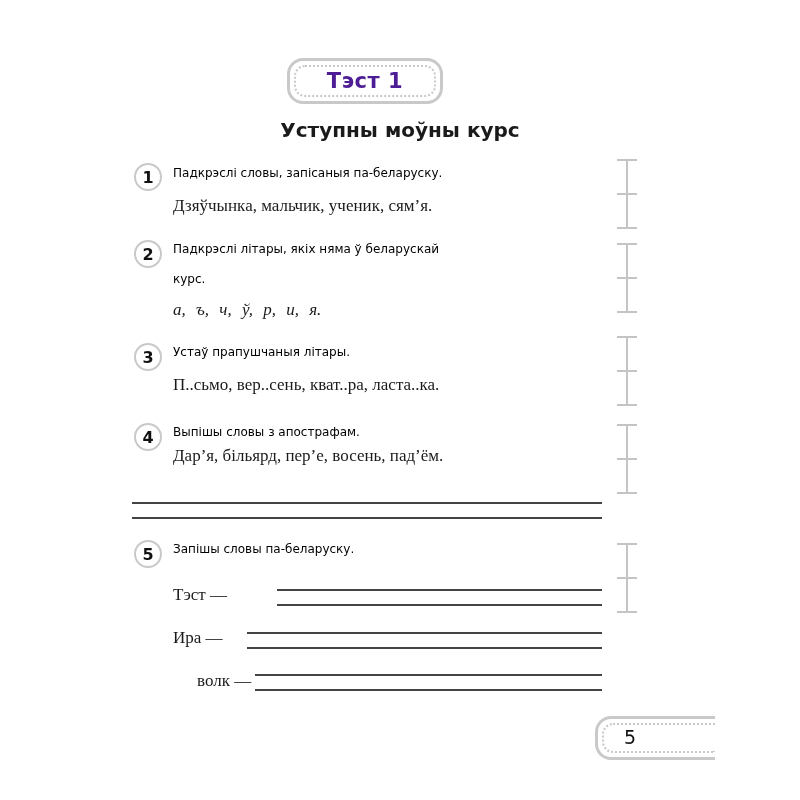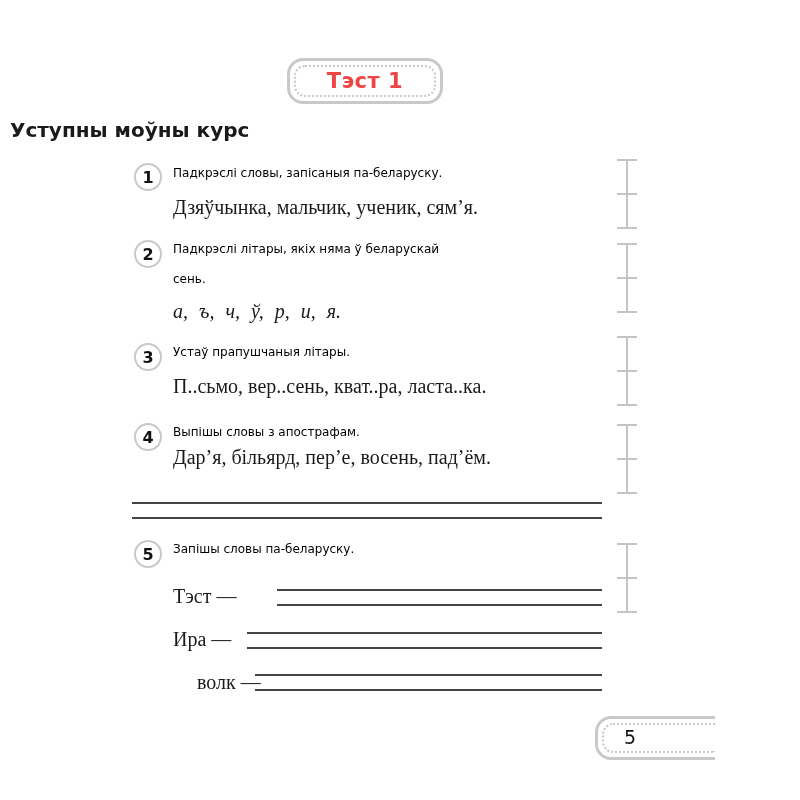--- a/index.html
+++ b/index.html
@@ -2,29 +2,29 @@
 <html><head>
 <meta charset="utf-8">
 <style>
   html, body { margin:0; padding:0; background:#ffffff; }
   body { width:800px; height:800px; position:relative; overflow:hidden; color:#1a1a1a; }
   .sans { font-family: "DejaVu Sans", "Liberation Sans", sans-serif; }
   .serif { font-family: "Liberation Serif", "DejaVu Serif", serif; }
 
   .test-badge { position:absolute; left:287px; top:58px; width:156px; height:46px; border:3px solid #c9c9c9; border-radius:16px; box-sizing:border-box; background:#fff; }
   .test-badge .inner { position:absolute; left:4px; top:4px; right:4px; bottom:4px; border:2px dotted #c9c9c9; border-radius:11px; }
-  .test-badge .label { position:absolute; left:0; right:0; top:8px; text-align:center; font-size:21px; font-weight:bold; letter-spacing:0.5px; color:#ef4444; }
+  .test-badge .label { position:absolute; left:0; right:0; top:8px; text-align:center; font-size:21px; font-weight:bold; letter-spacing:0.5px; color:#4c1d95; }
 
-  .subtitle { position:absolute; left:0; right:0; top:118px; text-align:left; font-size:20px; font-weight:bold; color:#1a1a1a; padding-left:10px; }
+  .subtitle { position:absolute; left:0; right:0; top:118px; text-align:center; font-size:20px; font-weight:bold; color:#1a1a1a; }
 
   .task-num { position:absolute; width:28px; height:28px; border:2px solid #c9c9c9; border-radius:50%; box-sizing:border-box; background:#fff; }
   .task-num span { position:absolute; left:0; right:0; top:3px; text-align:center; font-size:16px; font-weight:bold; color:#111; }
 
   .instr { position:absolute; left:173px; font-size:12px; color:#000000; white-space:nowrap;text-align:center; }
-  .body-text { position:absolute; left:173px; font-size:20px; color:#1a1a1a; white-space:nowrap; }
+  .body-text { position:absolute; left:173px; font-size:17px; color:#1a1a1a; white-space:nowrap; }
   .italic { font-style:italic; word-spacing:6px; }
 
   .scale { position:absolute; width:20px; }
   .scale .v { position:absolute; left:9px; width:2px; background:#c4c4c4; }
   .scale .t { position:absolute; left:0; width:20px; height:2px; background:#c4c4c4; }
 
   .hline { position:absolute; height:1.5px; background:#444; }
 
   .page-tab { position:absolute; left:595px; top:716px; width:120px; height:44px; border:3px solid #c9c9c9; border-right:none; border-radius:16px 0 0 16px; box-sizing:border-box; background:#fff; }
   .page-tab .inner { position:absolute; left:4px; top:4px; right:0; bottom:4px; border:2px dotted #c9c9c9; border-right:none; border-radius:11px 0 0 11px; }
@@ -49,21 +49,21 @@
   <div class="v" style="top:0; height:70px;"></div>
   <div class="t" style="top:0;"></div>
     <div class="t" style="top:34px;"></div>
     <div class="t" style="top:68px;"></div>
 </div>
 
 <div class="task-num sans" style="left:134px; top:240px;">
   <span>2</span>
 </div>
 <div class="instr sans" style="top:242px;">Падкрэслі літары, якіх няма ў беларускай</div>
-<div class="instr sans" style="top:272px;">сень.</div>
+<div class="instr sans" style="top:272px;">курс.</div>
 <div class="body-text serif italic" style="top:300px;">а, ъ, ч, ў, р, и, я.</div>
 <div class="scale" style="left:617px; top:243px; height:70px;">
   <div class="v" style="top:0; height:70px;"></div>
   <div class="t" style="top:0;"></div>
     <div class="t" style="top:34px;"></div>
     <div class="t" style="top:68px;"></div>
 </div>
 
 <div class="task-num sans" style="left:134px; top:343px;">
   <span>3</span>

